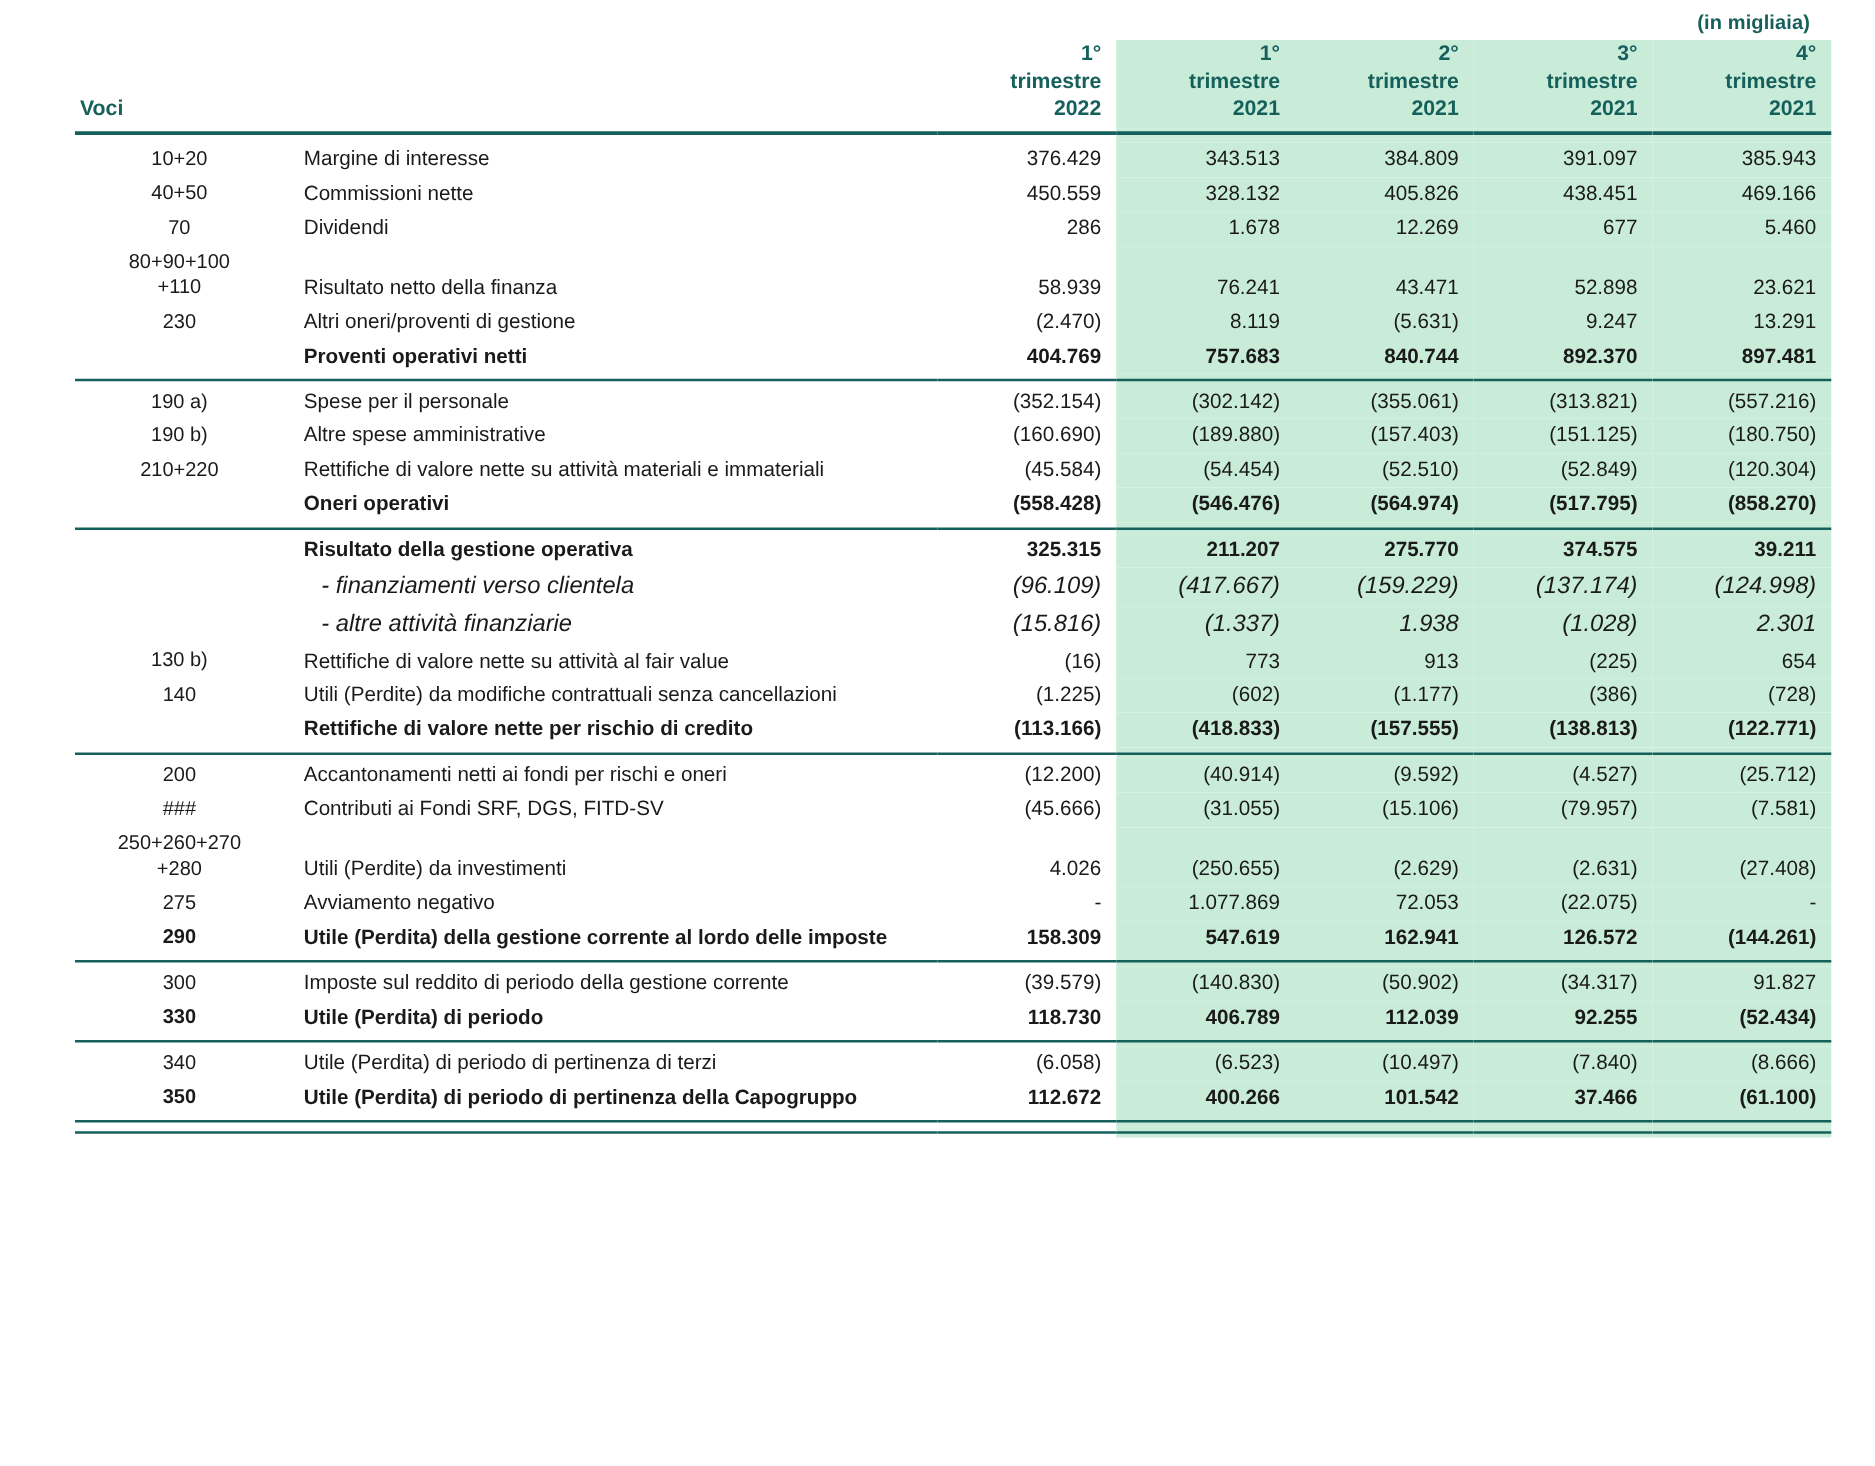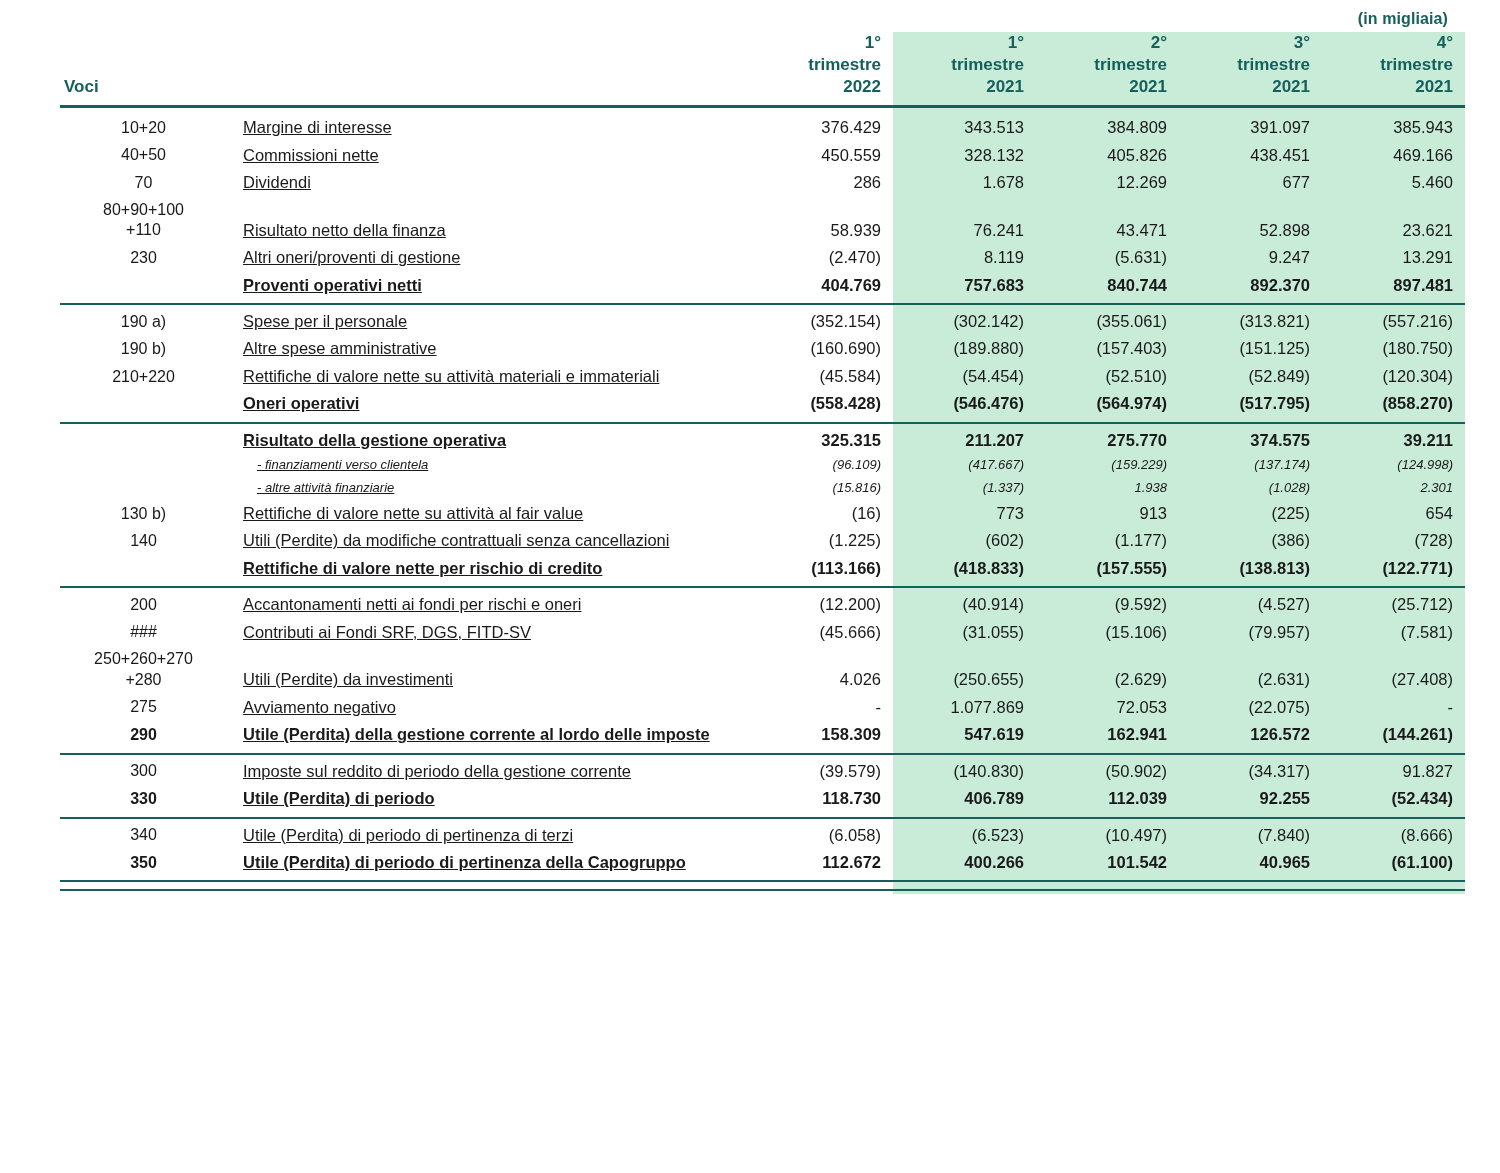--- a/index.html
+++ b/index.html
@@ -67,28 +67,27 @@
     text-align: center;
     font-size: 16px;
     color: #1a1a1a;
     padding-right: 8px;
     white-space: pre-line;
   }
   td.label {
     text-align: left;
     padding-left: 8px;
     padding-right: 14px;
-    text-decoration: underline;
   }
   td.num {
     text-align: right;
     font-variant-numeric: tabular-nums;
   }
   tr.bold td { font-weight: bold; }
-  tr.sub td.label, tr.sub td.num { font-style: italic; font-size: 13px; }
+  tr.sub td.label, tr.sub td.num { font-style: italic; font-size: 19px; }
   tr.sub td.label { padding-left: 22px; }
 
   
   tr.rule-row td {
     padding: 0;
     height: 0;
   }
   .rule {
     height: 2px;
     background: #16605c;
@@ -484,21 +483,21 @@
           <td class="num hl">(10.497)</td>
           <td class="num hl">(7.840)</td>
           <td class="num hl">(8.666)</td>
         </tr>
         <tr class="bold">
           <td class="code">350</td>
           <td class="label">Utile (Perdita) di periodo di pertinenza della Capogruppo</td>
           <td class="num">112.672</td>
           <td class="num hl">400.266</td>
           <td class="num hl">101.542</td>
-          <td class="num hl">40.965</td>
+          <td class="num hl">37.466</td>
           <td class="num hl">(61.100)</td>
         </tr>
         <tr class="rule-row">
           <td colspan="2">
             <div class="rule"></div>
           </td>
           <td>
             <div class="rule"></div>
           </td>
           <td class="hl">

